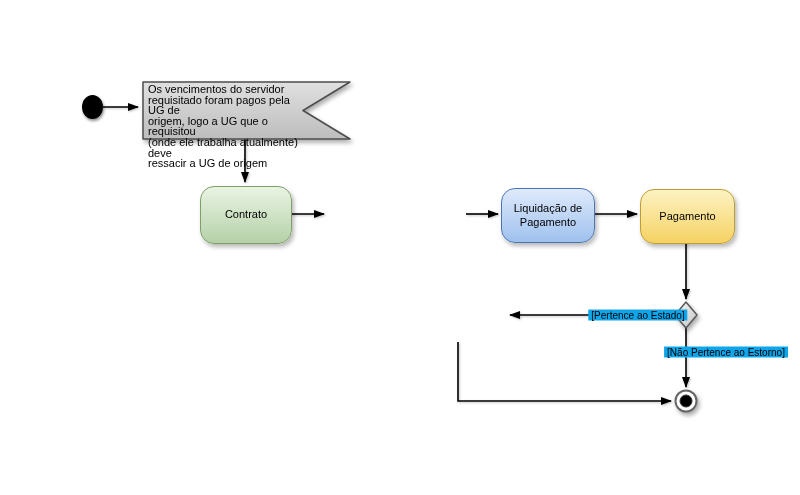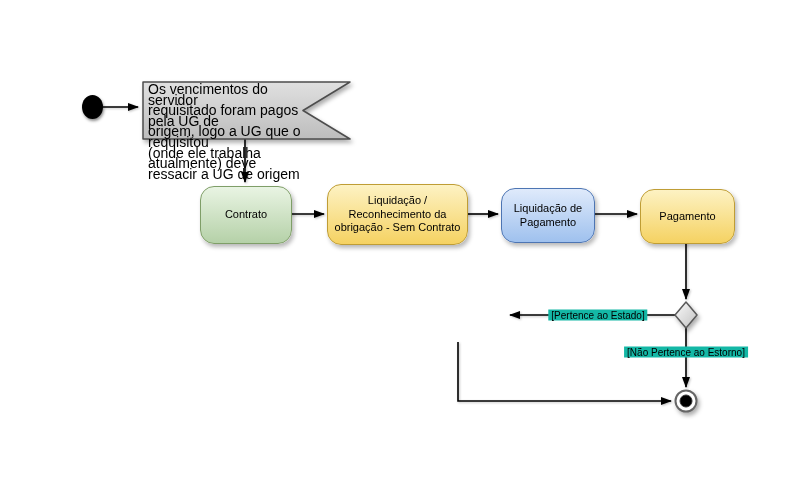--- a/index.html
+++ b/index.html
@@ -31,26 +31,26 @@
   }
 
   .start-node {
     position:absolute; left:82px; top:95px; width:21px; height:24px;
     background:#000; border-radius:50%;
     box-shadow:1px 2px 3px rgba(0,0,0,0.45);
   }
 
   .note-text {
     position:absolute; left:148px; top:84px; width:158px; height:48px;
-    font-size:14px; line-height:10.6px; color:#000; white-space:pre-line;
+    font-size:11px; line-height:10.6px; color:#000; white-space:pre-line;
   }
 
   .edge-label {
     position:absolute; transform:translate(-50%,-50%);
-    background:#14b8a6; padding:0 3px; font-size:10px; color:#000; white-space:nowrap;
+    background:#0ea5e9; padding:0 3px; font-size:10px; color:#000; white-space:nowrap;margin-left:40px;
   }
 
   #node-empenho     { left:200px; top:186px; width:90px;  height:56px; }
   #node-liquidacao  { left:327px; top:184px; width:139px; height:59px; }
   #node-programacao { left:501px; top:188px; width:92px;  height:53px; }
   #node-pagamento   { left:640px; top:189px; width:93px;  height:53px; }
   #node-estorno     { left:412px; top:287px; width:93px;  height:55px; }
 
   #label-pertence     { left:598px; top:315px; }
   #label-nao-pertence { left:686px; top:352px; }
@@ -100,23 +100,20 @@
   <div class="start-node"></div>
 
   <div class="note-text">Os vencimentos do servidor
 requisitado foram pagos pela UG de
 origem, logo a UG que o requisitou
 (onde ele trabalha atualmente) deve
 ressacir a UG de origem</div>
 
   <div class="node green" id="node-empenho">Contrato</div>
 
-  <div class="node yellow" id="node-liquidacao">Liquidação /
-Reconhecimento da
-obrigação - Sem Contrato</div>
 
   <div class="node blue" id="node-programacao">Liquidação de
 Pagamento</div>
 
   <div class="node yellow" id="node-pagamento">Pagamento</div>
 
 
   <div class="edge-label" id="label-pertence">[Pertence ao Estado]</div>
 
   <div class="edge-label" id="label-nao-pertence">[Não Pertence ao Estorno]</div>

